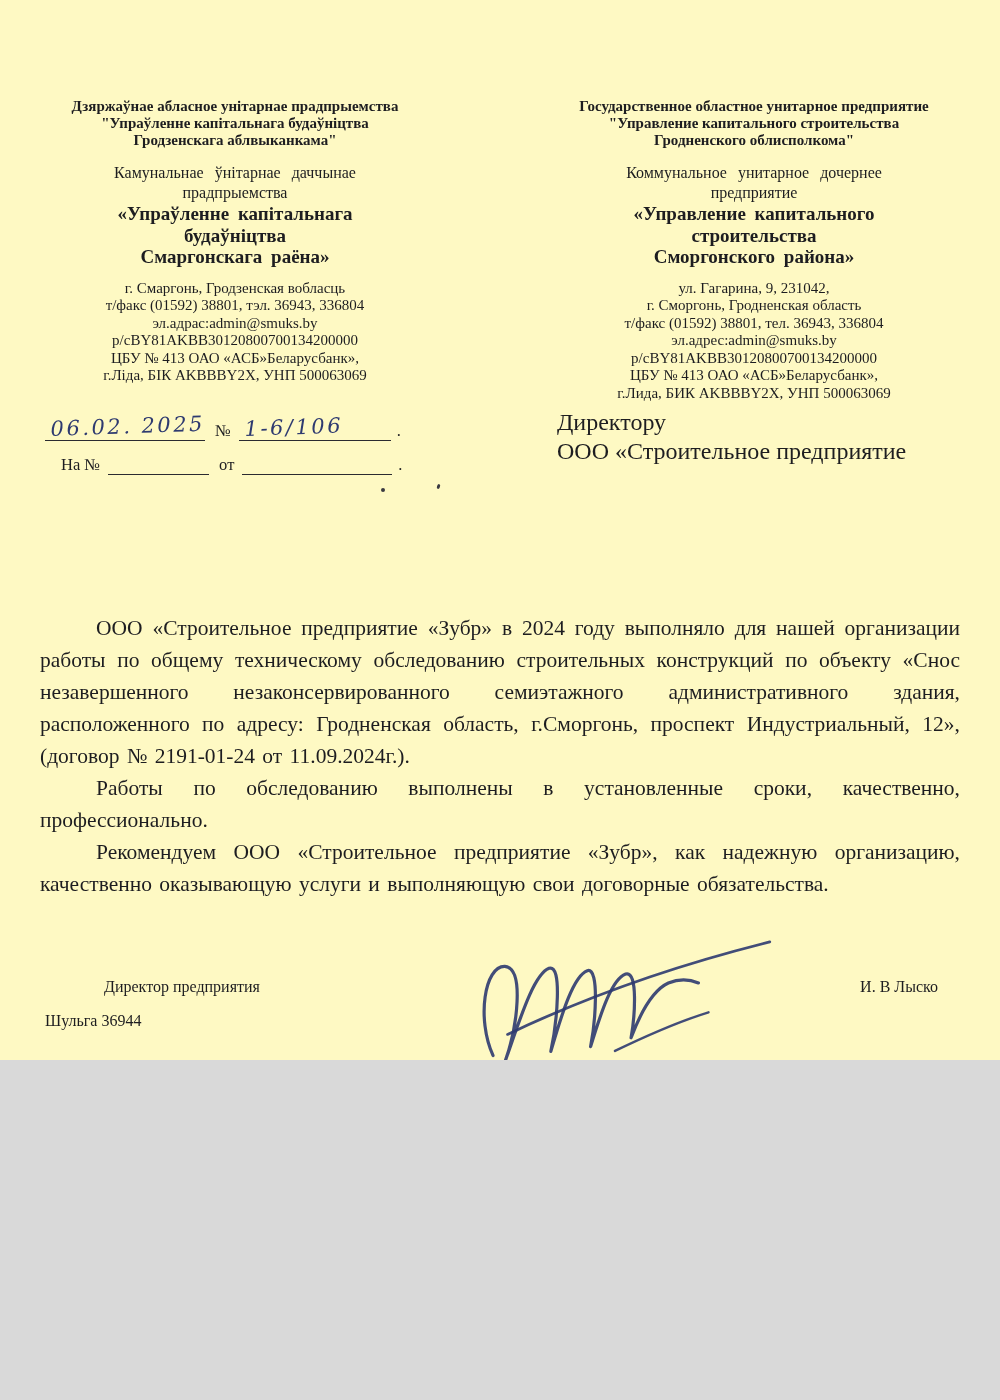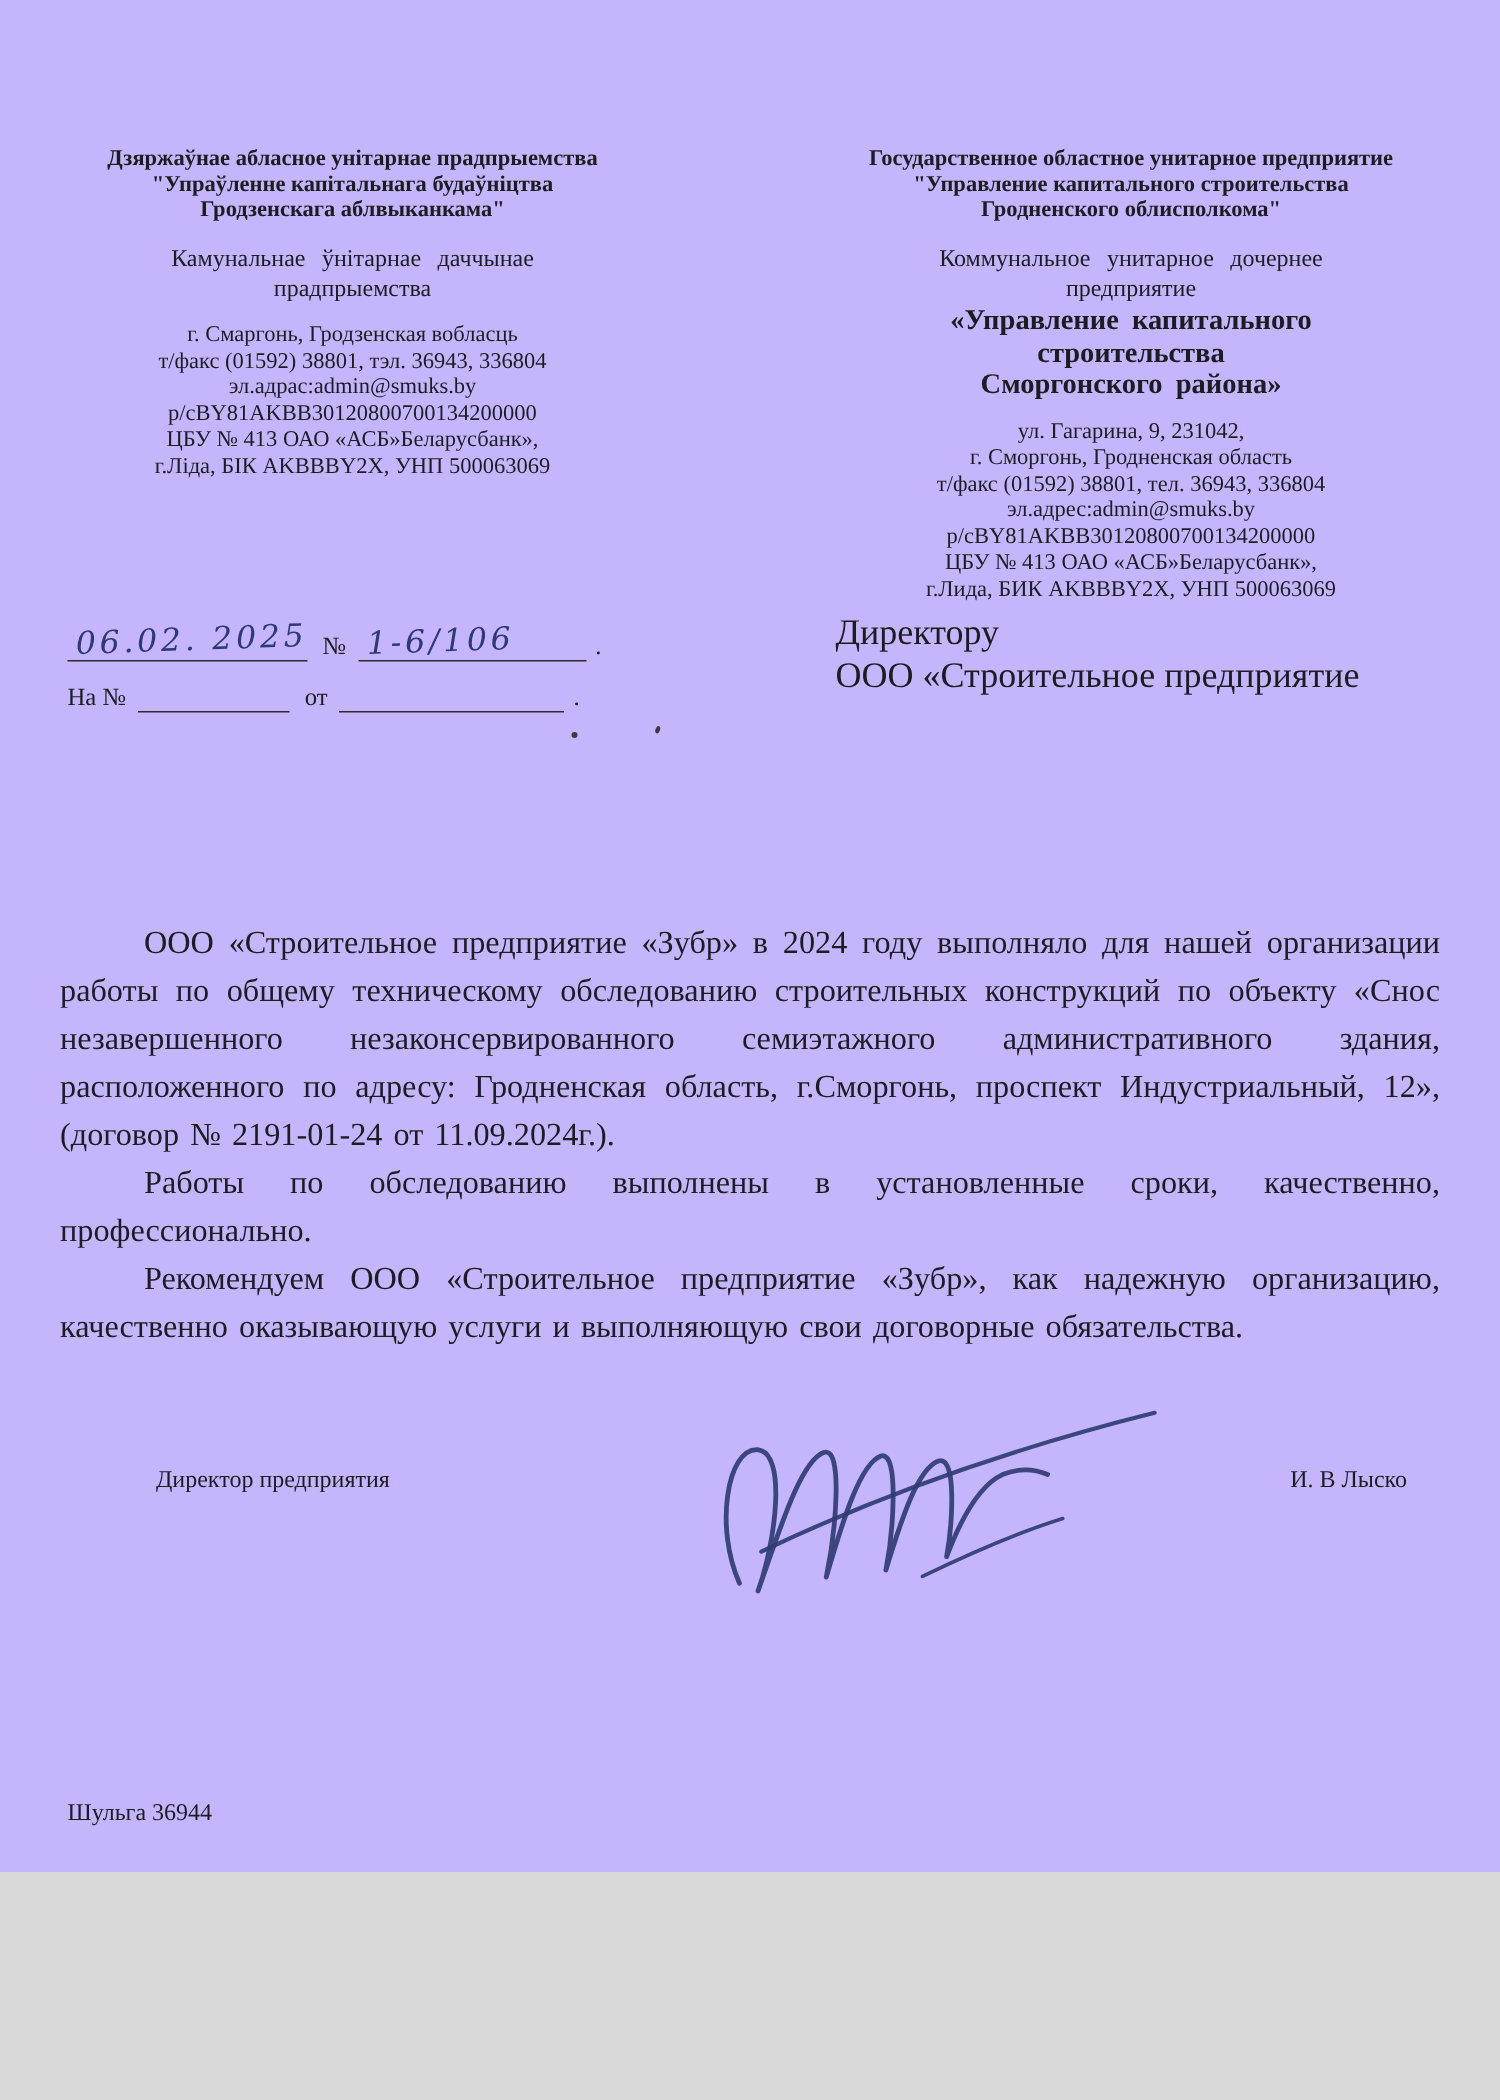--- a/index.html
+++ b/index.html
@@ -1,19 +1,19 @@
 <!DOCTYPE html>
 <html style="--ink: #2e3a70;"><head>
 <meta charset="utf-8">
 <style>
   :root { --ink:#2e3a70; --text:#1d1d20; }
   html,body { margin:0; padding:0; background:#d9d9d9; }
   .page {
-    position:relative; width:1000px; height:1248px; margin:0 auto;
-    background:#c4b5fd; color:var(--text);
+    position:relative; width:1000px; height:1060px; margin:0 auto;
+    background:#fef9c3; color:var(--text);
     font-family:"Liberation Serif", serif; overflow:hidden;
   }
   
   .letterhead { position:absolute; top:98px; left:30px; width:944px; display:flex; justify-content:space-between; }
   .lh-col { text-align:center; }
   .lh-col.left  { width:410px; }
   .lh-col.right { width:440px; }
   .lh-parent { font-size:15px; font-weight:bold; line-height:17px; }
   .lh-sub    { margin-top:14px; font-size:16px; line-height:20px; }
   .lh-sub .w1 { word-spacing:7px; }
@@ -22,21 +22,21 @@
   
   .ref { position:absolute; top:416px; left:45px; width:380px; font-size:16.5px; }
   .ref-row { display:flex; align-items:flex-end; }
   .ref-row.second { margin-top:9px; }
   .wrline { display:inline-block; border-bottom:1.6px solid #2b2b30; height:24px; position:relative; }
   .date-line { width:160px; }
   .num-line  { width:152px; margin-left:8px; }
   .blank-a   { width:101px; margin-left:8px; }
   .blank-b   { width:150px; margin-left:8px; }
   .lbl { margin-left:10px; white-space:nowrap; }
-  .lbl.first { margin-left:0; }
+  .lbl.first { margin-left:16px; }
   .period { margin-left:6px; }
   .handwr {
     position:absolute; left:6px; bottom:-1px; white-space:nowrap;
     font-family:"DejaVu Serif", serif; font-style:italic;
     font-size:21px; letter-spacing:2.5px; color:var(--ink);
     transform:rotate(-2deg); transform-origin:left bottom;
   }
   
   .addressee { position:absolute; top:408px; left:557px; width:420px; font-size:24px; line-height:29px; }
   
@@ -63,20 +63,25 @@
   <div class="letterhead">
     <div class="lh-col left">
       <div class="lh-parent">
         <div>Дзяржаўнае абласное унітарнае прадпрыемства</div>
         <div>"Упраўленне капітальнага будаўніцтва</div>
         <div>Гродзенскага аблвыканкама"</div>
       </div>
       <div class="lh-sub">
         <div class="w1">Камунальнае  ўнітарнае  даччынае</div>
         <div>прадпрыемства</div>
+      </div>
+      <div class="lh-name">
+        <div>«Упраўленне капітальнага</div>
+        <div>будаўніцтва</div>
+        <div>Смаргонскага раёна»</div>
       </div>
       <div class="lh-addr">
         <div>г. Смаргонь, Гродзенская вобласць</div>
         <div>т/факс (01592) 38801, тэл. 36943, 336804</div>
         <div>эл.адрас:admin@smuks.by</div>
         <div>р/сBY81AKBB30120800700134200000</div>
         <div>ЦБУ № 413 ОАО «АСБ»Беларусбанк»,</div>
         <div>г.Ліда,  БІК  AKBBBY2X, УНП 500063069</div>
       </div>
     </div>

